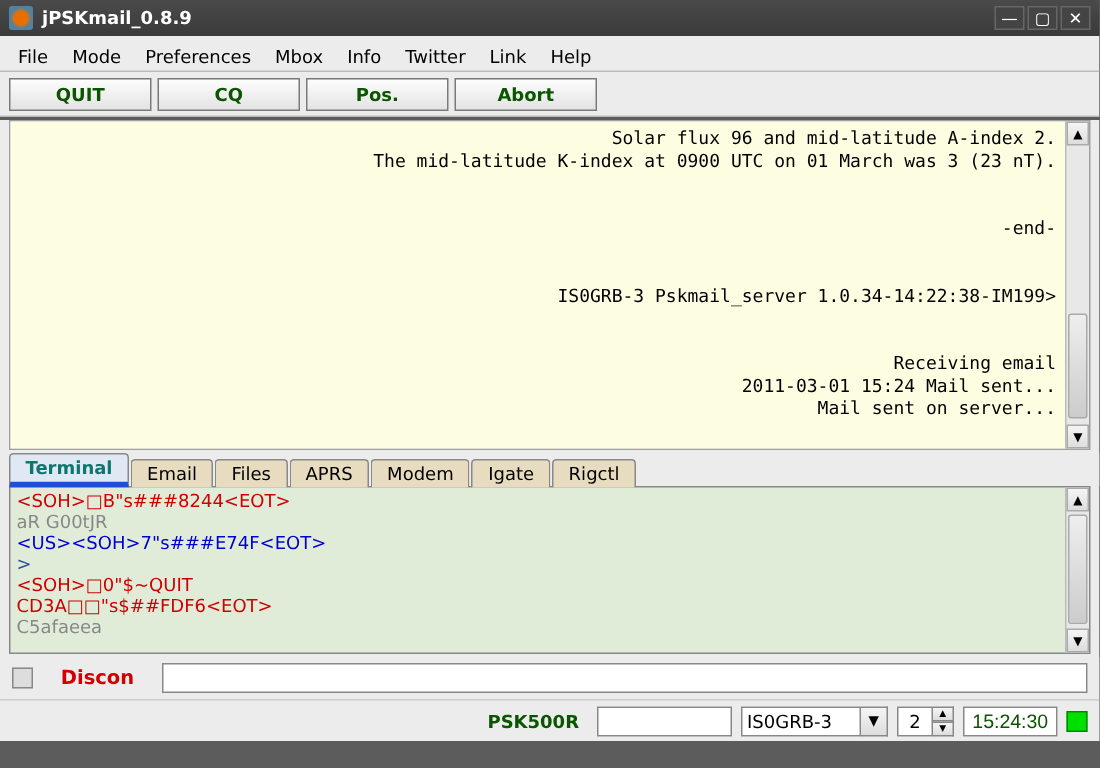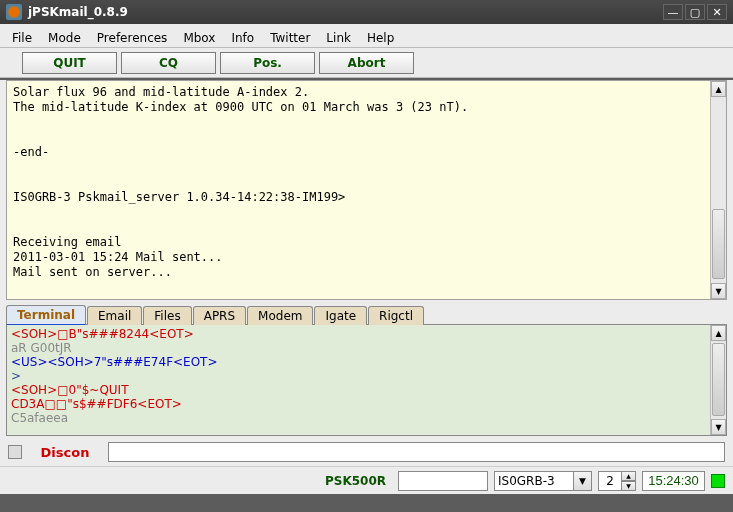--- a/index.html
+++ b/index.html
@@ -6,34 +6,34 @@
   body { width: 733px; height: 512px; background: #5c5c5c; overflow: hidden; }
   
   .titlebar { height: 24px; background: linear-gradient(to bottom, #4a4a4a, #3a3a3a); display: flex; align-items: center; padding: 0 6px; color: #fff; font-size: 12px; }
   .java-icon { width: 16px; height: 16px; margin-right: 6px; background: radial-gradient(circle, #e76f00 40%, #5382a1 60%); border-radius: 2px; }
   .title-text { flex: 1; font-weight: bold; }
   .wbtn { width: 20px; height: 16px; margin-left: 2px; display: flex; align-items: center; justify-content: center; cursor: pointer; font-size: 11px; color: #fff; border: 1px solid #666; background: #444; }
   
   .menubar { height: 24px; background: #ececec; border-bottom: 1px solid #bbb; display: flex; align-items: flex-end; padding: 0 4px; }
   .menu-item { padding: 2px 8px; font-size: 12px; cursor: pointer; }
   
-  .toolbar { height: 30px; background: #ececec; display: flex; align-items: center; padding: 3px 22px; gap: 4px; border-bottom: 1px solid #bbb; }
+  .toolbar { height: 30px; background: #ececec; display: flex; align-items: center; padding: 3px 6px; gap: 4px; border-bottom: 1px solid #bbb; }
   .tbtn { width: 95px; height: 22px; border: 1px solid #7a7a7a; background: linear-gradient(to bottom, #fdfdfd, #e3e3e3); font-size: 12px; font-weight: bold; color: #0b5500; cursor: pointer; }
   
   .main-area { position: relative; background: #ececec; }
-  .log-wrap { margin: 2px 6px 2px 6px; border: 1px solid #a0a0a0; height: 220px; display: flex; }
+  .log-wrap { margin: 2px 6px 2px 6px; border: 1px solid #a0a0a0; height: 220px; display: flex; text-align: right; }
   .log-text { flex: 1; background: #fcfde1; padding: 4px 6px; font-family: "DejaVu Sans Mono", "Liberation Mono", monospace; font-size: 12px; white-space: pre; overflow: hidden; color: #000; line-height: 15px; }
   .scrollbar-v { width: 16px; background: #e8e8e8; border-left: 1px solid #bbb; display: flex; flex-direction: column; }
   .sb-btn { height: 16px; background: linear-gradient(#f5f5f5,#ddd); border: 1px solid #aaa; font-size: 8px; display: flex; align-items: center; justify-content: center; cursor: pointer; }
   .sb-track { flex: 1; position: relative; }
   .sb-thumb { position: absolute; left: 1px; right: 1px; background: linear-gradient(#eee,#ccc); border: 1px solid #aaa; border-radius: 2px; }
   
   .tabbar { height: 22px; display: flex; align-items: flex-end; padding: 0 6px; background: #ececec; }
   .tab { padding: 2px 10px; font-size: 12px; border: 1px solid #888; border-bottom: none; background: #e8dcc0; margin-right: 1px; border-radius: 3px 3px 0 0; cursor: pointer; position: relative; top: 1px; }
-  .tab.active { background: #e0e8f4; font-weight: bold; color: #a16207; z-index: 2; border-bottom: 1px solid #1d4ed8; }
+  .tab.active { background: #e0e8f4; font-weight: bold; color: #0f766e; z-index: 2; border-bottom: 4px solid #1d4ed8; }
   .tab-panel-wrap { margin: 0 6px 2px 6px; border: 1px solid #888; height: 112px; display: flex; background: #e0ecd8; }
   .term-text { flex: 1; padding: 2px 4px; font-family: "DejaVu Sans Mono", monospace; font-size: 12px; line-height: 14px; overflow: hidden; }
   .tl-red { color: #d00000; }
   .tl-gray { color: #888; }
   .tl-blue { color: #0000d0; }
   .tl-dblue { color: #3050a0; }
   
   .status-row { height: 28px; display: flex; align-items: center; padding: 2px 8px; gap: 8px; background: #ececec; }
   .chk { width: 14px; height: 14px; border: 1px solid #888; background: #ddd; }
   .discon { color: #d00000; font-weight: bold; font-size: 13px; width: 70px; text-align: center; }

